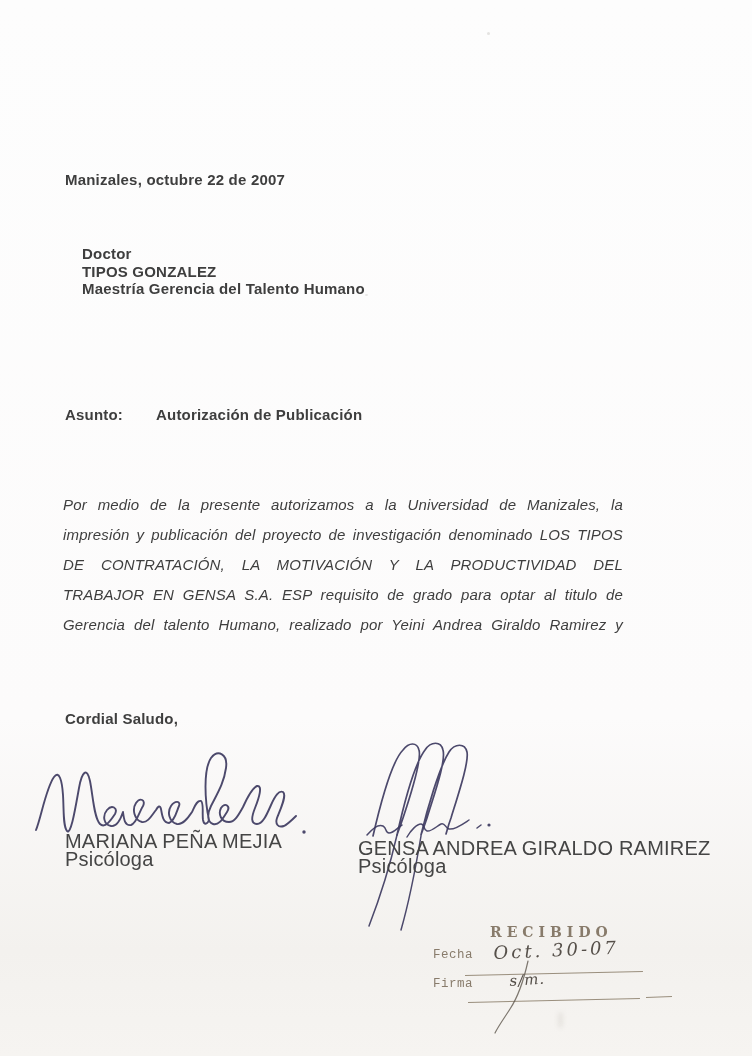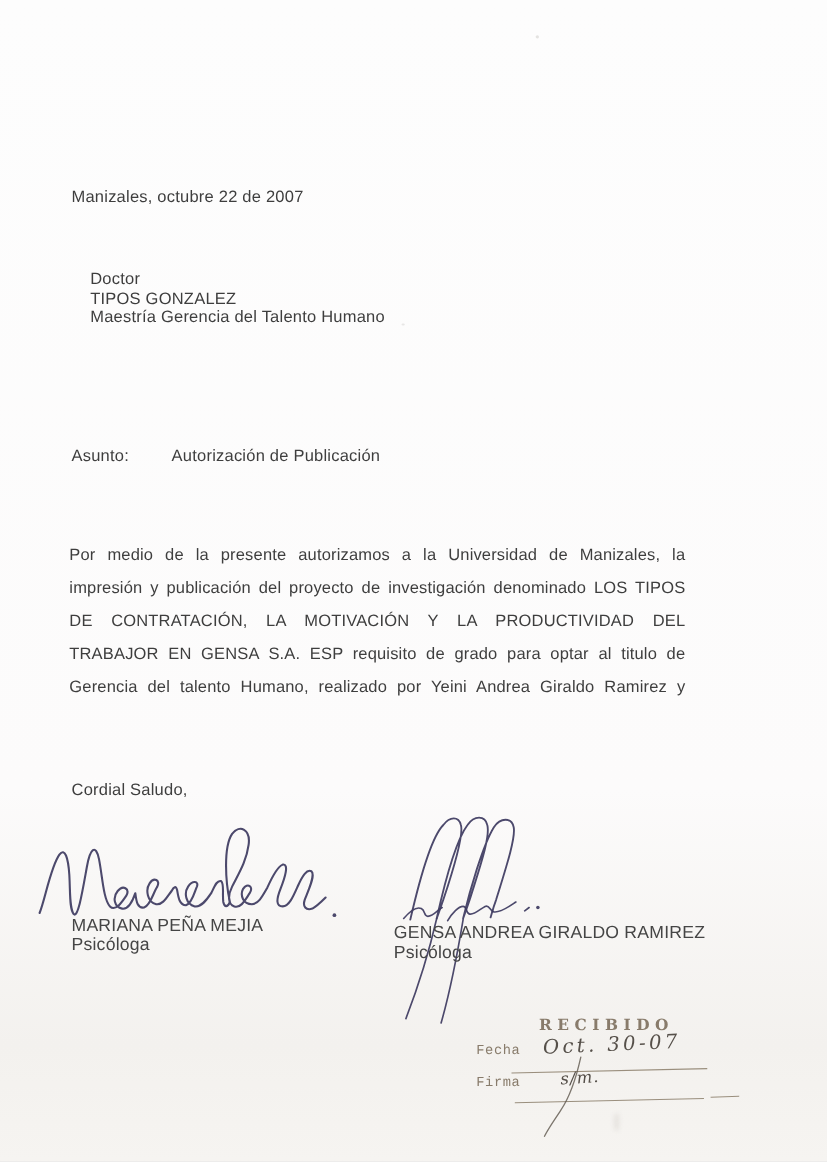--- a/index.html
+++ b/index.html
@@ -6,28 +6,28 @@
   .page{
     position:relative;
     width:752px;height:1056px;
     margin:0 auto;
     background:linear-gradient(180deg,#fdfdfd 0%,#fcfbfb 68%,#f3f1ee 90%,#f6f4f1 100%);
     overflow:hidden;
     font-family:"Liberation Sans", sans-serif;
     color:var(--text,#3e3e3e);
   }
   .abs{position:absolute;}
-  .typed{font-size:15px;line-height:17.5px;letter-spacing:.2px;}
-  .body-text{width:560px;font-size:15px;line-height:30px;letter-spacing:.15px;}
+  .typed{font-size:15px;line-height:17.5px;letter-spacing:.2px;font-weight:bold;}
+  .body-text{width:560px;font-size:15px;line-height:30px;letter-spacing:.15px;font-style:italic;}
   .body-text .jline{text-align:justify;text-align-last:justify;}
   .body-text .lastline{text-align:left;}
   .sig{color:var(--ink,#3d3a60);}
   .sig path{fill:none;stroke:currentColor;stroke-width:1.9;stroke-linecap:round;stroke-linejoin:round;opacity:.92;}
   .sig circle{fill:currentColor;opacity:.92;}
-  .name-block{font-size:16px;line-height:17.5px;letter-spacing:.2px;color:#454545;}
+  .name-block{font-size:20px;line-height:17.5px;letter-spacing:.2px;color:#454545;}
   .stamp-title{
     font-family:"DejaVu Serif", serif;font-weight:bold;font-size:14px;
     letter-spacing:5px;color:var(--stamp,#7d6f5d);opacity:.9;
   }
   .stamp-label{
     font-family:Liberation Mono, monospace;font-size:12.5px;
     color:var(--stamp,#7d6f5d);opacity:.9;letter-spacing:.5px;
   }
   .hand{
     font-family:"DejaVu Serif", serif;font-style:italic;

